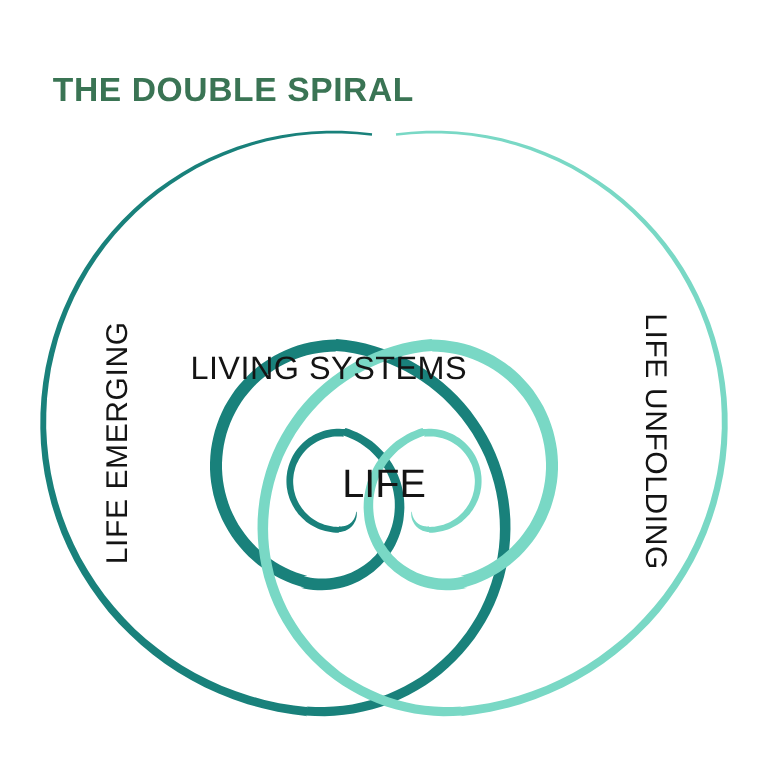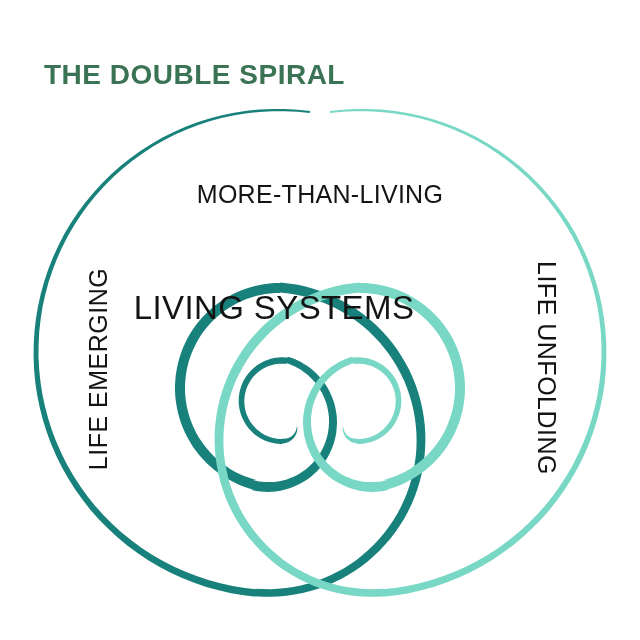--- a/index.html
+++ b/index.html
@@ -32,21 +32,21 @@
   }
   .outer-label{
     top:178px;left:0;width:640px;
     text-align:center;
     font-size:25px;line-height:32px;
     letter-spacing:0.3px;
   }
   .middle-label{
     top:294px;left:0;width:548px;
     text-align:center;
-    font-size:33px;line-height:27px;
+    font-size:27px;line-height:27px;
     letter-spacing:0.4px;
   }
   .inner-label{
     top:386px;left:0;width:640px;
     text-align:center;
     font-size:33px;line-height:33px;
   }
   .side-label{
     font-size:25px;line-height:25px;
     letter-spacing:0.5px;
@@ -66,23 +66,23 @@
 <div class="stage">
 
   <svg class="spiral-svg" viewBox="0 0 640 640" aria-hidden="true">
     <path id="spiral-dark" class="spiral-dark" d="M310.1,111.1L297.5,109.7L284.8,109.0L272.1,108.9L259.5,109.5L246.8,110.8L234.2,112.7L221.8,115.3L209.5,118.5L197.4,122.3L185.5,126.8L173.8,131.9L162.5,137.6L151.4,143.9L140.7,150.8L130.3,158.2L120.4,166.1L110.9,174.6L101.8,183.5L93.2,192.9L85.1,202.7L77.5,213.0L70.5,223.6L64.0,234.6L58.2,245.9L52.9,257.5L48.2,269.4L44.2,281.5L40.8,293.8L38.0,306.3L35.9,318.9L34.5,331.5L33.7,344.3L33.6,357.1L34.1,369.8L35.3,382.5L37.2,395.2L39.8,407.7L42.9,420.1L46.8,432.3L51.2,444.3L56.3,456.0L62.0,467.4L68.3,478.6L75.2,489.4L82.6,499.8L90.5,509.9L99.0,519.5L108.0,528.6L117.4,537.3L127.2,545.5L137.5,553.1L148.2,560.2L159.2,566.7L170.6,572.7L182.2,578.0L194.2,582.8L206.3,586.9L218.7,590.3L231.2,593.2L243.8,595.3L256.6,596.8L254.3,596.2L262.4,596.7L270.5,596.8L278.6,596.5L286.7,595.7L294.7,594.6L302.6,593.0L310.5,591.0L318.2,588.7L325.9,585.9L333.3,582.7L340.6,579.2L347.7,575.3L354.6,571.0L361.2,566.4L367.7,561.4L373.8,556.1L379.7,550.5L385.2,544.6L390.5,538.4L395.4,532.0L400.0,525.3L404.3,518.4L408.2,511.2L411.7,503.9L414.8,496.4L417.5,488.8L419.9,481.0L421.8,473.1L423.3,465.1L424.4,457.1L425.1,449.0L425.4,440.9L425.3,432.7L424.7,424.6L423.7,416.5L422.3,408.5L420.5,400.6L418.3,392.8L415.7,385.1L412.7,377.5L409.3,370.1L405.5,362.9L401.3,355.9L396.8,349.1L392.0,342.6L386.8,336.3L381.3,330.3L375.5,324.6L369.4,319.2L363.1,314.1L356.4,309.3L349.6,304.9L342.5,300.9L335.2,297.2L327.8,293.9L320.2,291.0L312.4,288.5L304.5,286.3L296.6,284.6L288.5,283.4L280.4,282.5L280.0,283.0L274.6,283.1L269.2,283.6L263.8,284.3L258.5,285.2L253.2,286.5L248.0,288.0L242.9,289.8L237.9,291.8L233.0,294.1L228.2,296.7L223.6,299.5L219.1,302.5L214.8,305.7L210.6,309.2L206.6,312.9L202.9,316.8L199.3,320.8L195.9,325.1L192.8,329.5L189.9,334.1L187.2,338.8L184.8,343.7L182.7,348.6L180.8,353.7L179.1,358.9L177.8,364.1L176.7,369.4L175.8,374.7L175.3,380.1L175.0,385.5L175.0,391.0L175.3,396.4L175.9,401.8L176.8,407.1L177.9,412.4L179.3,417.6L180.9,422.8L182.9,427.8L185.0,432.8L187.5,437.6L190.2,442.3L193.1,446.9L196.2,451.3L199.6,455.5L203.2,459.6L207.0,463.5L211.0,467.1L215.1,470.6L219.5,473.8L224.0,476.8L228.7,479.6L233.4,482.1L238.4,484.4L243.4,486.4L248.5,488.2L253.7,489.7L250.5,489.8L254.0,490.6L257.6,491.2L261.1,491.6L264.7,491.8L268.4,491.9L272.0,491.7L275.5,491.4L279.1,490.9L282.6,490.2L286.1,489.3L289.6,488.3L293.0,487.0L296.3,485.6L299.5,484.1L302.6,482.3L305.7,480.4L308.6,478.4L311.5,476.2L314.2,473.8L316.8,471.4L319.3,468.8L321.6,466.0L323.8,463.2L325.8,460.2L327.7,457.2L329.4,454.1L330.9,450.8L332.3,447.5L333.5,444.2L334.5,440.8L335.4,437.3L336.1,433.8L336.5,430.3L336.8,426.7L337.0,423.2L336.9,419.6L336.7,416.0L336.2,412.5L335.6,409.0L334.8,405.5L333.9,402.1L332.7,398.8L331.4,395.5L329.9,392.2L328.3,389.1L326.5,386.0L324.5,383.1L322.4,380.2L320.2,377.5L317.8,374.9L315.3,372.4L312.6,370.1L309.9,367.8L307.0,365.8L304.0,363.9L301.0,362.1L297.8,360.5L294.6,359.1L291.3,357.8L288.0,356.7L287.3,357.6L285.1,357.4L282.8,357.3L280.5,357.3L278.3,357.5L276.0,357.7L273.8,358.1L271.6,358.6L269.4,359.2L267.3,359.9L265.2,360.8L263.1,361.7L261.1,362.7L259.2,363.9L257.3,365.1L255.5,366.5L253.7,367.9L252.1,369.4L250.5,371.0L249.0,372.7L247.6,374.4L246.2,376.3L245.0,378.2L243.9,380.1L242.9,382.1L242.0,384.2L241.2,386.3L240.5,388.4L239.9,390.6L239.4,392.8L239.1,395.0L238.8,397.2L238.7,399.5L238.7,401.7L238.8,404.0L239.0,406.2L239.4,408.4L239.8,410.6L240.4,412.8L241.1,414.9L241.9,417.0L242.8,419.0L243.8,421.1L244.9,423.0L246.1,424.9L247.4,426.7L248.7,428.5L250.2,430.1L251.8,431.7L253.4,433.2L255.1,434.7L256.9,436.0L258.8,437.2L260.7,438.4L262.7,439.4L264.7,440.4L266.7,441.2L268.9,441.9L271.0,442.5L273.2,443.0L275.4,443.4L277.6,443.7L279.8,443.9L282.0,443.9L283.0,443.4L283.8,443.3L284.7,443.2L285.5,443.0L286.3,442.8L287.1,442.5L287.9,442.2L288.6,441.9L289.4,441.5L290.1,441.1L290.8,440.6L291.4,440.2L292.1,439.6L292.7,439.1L293.2,438.5L293.8,437.9L294.3,437.3L294.7,436.7L295.1,436.0L295.5,435.3L295.9,434.6L296.2,433.9L296.5,433.2L296.7,432.5L296.9,431.7L297.1,431.0L297.2,430.2L297.3,429.5L297.3,428.7L297.3,428.0L297.3,427.2L297.2,426.5L296.8,426.5L296.7,427.2L296.6,427.9L296.5,428.6L296.3,429.3L296.1,430.0L295.9,430.6L295.6,431.3L295.3,431.9L295.0,432.5L294.6,433.1L294.2,433.6L293.8,434.2L293.3,434.7L292.9,435.2L292.4,435.6L291.9,436.0L291.4,436.4L290.8,436.8L290.3,437.1L289.7,437.4L289.1,437.7L288.5,437.9L287.9,438.1L287.3,438.3L286.7,438.4L286.1,438.6L285.4,438.6L284.8,438.7L284.2,438.7L283.6,438.7L283.0,438.6L282.0,439.1L280.0,439.0L278.1,438.9L276.1,438.6L274.2,438.2L272.3,437.8L270.4,437.2L268.5,436.5L266.7,435.8L264.9,434.9L263.2,434.0L261.5,433.0L259.9,431.8L258.3,430.6L256.9,429.4L255.4,428.0L254.1,426.6L252.8,425.1L251.6,423.6L250.5,421.9L249.4,420.3L248.5,418.6L247.7,416.8L246.9,415.0L246.2,413.2L245.7,411.3L245.2,409.4L244.8,407.5L244.6,405.5L244.4,403.6L244.3,401.6L244.3,399.7L244.5,397.7L244.7,395.8L245.0,393.9L245.5,392.0L246.0,390.1L246.6,388.2L247.3,386.4L248.2,384.7L249.1,382.9L250.1,381.3L251.1,379.7L252.3,378.1L253.5,376.6L254.8,375.2L256.2,373.8L257.7,372.5L259.2,371.3L260.8,370.2L262.4,369.1L264.1,368.2L265.8,367.3L267.6,366.5L269.4,365.8L271.2,365.2L273.1,364.7L275.0,364.3L276.9,364.0L278.8,363.8L280.8,363.7L282.7,363.7L284.6,363.8L286.5,364.0L286.1,362.9L289.1,364.0L292.0,365.2L294.9,366.5L297.7,368.0L300.5,369.6L303.1,371.4L305.6,373.3L308.1,375.3L310.4,377.5L312.6,379.8L314.7,382.1L316.7,384.6L318.6,387.2L320.3,389.9L321.8,392.6L323.2,395.5L324.5,398.4L325.6,401.3L326.6,404.3L327.4,407.4L328.0,410.5L328.5,413.6L328.9,416.7L329.0,419.9L329.0,423.0L328.8,426.2L328.5,429.3L328.0,432.4L327.4,435.5L326.6,438.5L325.6,441.5L324.5,444.5L323.3,447.3L321.9,450.1L320.3,452.9L318.6,455.5L316.8,458.1L314.8,460.5L312.8,462.9L310.6,465.1L308.3,467.2L305.9,469.2L303.4,471.1L300.8,472.8L298.1,474.4L295.3,475.9L292.5,477.2L289.6,478.3L286.7,479.4L283.7,480.2L280.7,480.9L277.6,481.5L274.5,481.9L271.4,482.1L268.3,482.1L265.2,482.1L262.1,481.8L259.0,481.4L256.0,480.8L253.0,480.1L256.2,480.0L251.5,478.6L246.9,477.0L242.3,475.2L237.9,473.2L233.5,470.9L229.3,468.4L225.3,465.6L221.3,462.7L217.6,459.6L213.9,456.3L210.5,452.8L207.3,449.1L204.2,445.3L201.4,441.3L198.7,437.2L196.3,432.9L194.1,428.5L192.1,424.1L190.4,419.5L188.9,414.8L187.6,410.1L186.6,405.3L185.8,400.4L185.3,395.6L185.0,390.7L185.0,385.8L185.3,380.9L185.8,376.0L186.5,371.2L187.5,366.4L188.7,361.6L190.2,357.0L191.9,352.4L193.9,347.9L196.1,343.5L198.5,339.2L201.1,335.1L203.9,331.1L207.0,327.2L210.2,323.6L213.6,320.0L217.2,316.7L221.0,313.6L224.9,310.6L228.9,307.9L233.1,305.4L237.5,303.1L241.9,301.0L246.4,299.1L251.1,297.5L255.8,296.1L260.5,295.0L265.4,294.1L270.2,293.5L275.1,293.1L280.0,293.0L279.6,292.5L287.2,293.2L294.8,294.4L302.3,296.0L309.7,297.9L316.9,300.2L324.1,302.9L331.1,306.0L338.0,309.4L344.6,313.2L351.1,317.3L357.3,321.7L363.3,326.5L369.1,331.5L374.5,336.9L379.7,342.5L384.6,348.4L389.2,354.5L393.5,360.9L397.4,367.4L401.0,374.2L404.3,381.1L407.1,388.3L409.6,395.5L411.8,402.9L413.5,410.3L414.9,417.9L415.8,425.5L416.4,433.1L416.6,440.8L416.4,448.5L415.8,456.1L414.7,463.7L413.3,471.3L411.6,478.8L409.4,486.1L406.8,493.4L403.9,500.5L400.6,507.4L397.0,514.2L393.0,520.7L388.7,527.1L384.0,533.2L379.1,539.1L373.8,544.7L368.3,550.1L362.5,555.1L356.5,559.9L350.2,564.3L343.6,568.4L336.9,572.1L330.0,575.5L323.0,578.6L315.7,581.2L308.4,583.5L300.9,585.4L293.4,587.0L285.8,588.1L278.1,588.8L270.4,589.2L262.7,589.1L255.0,588.7L257.2,589.3L244.9,588.0L232.6,586.0L220.4,583.3L208.4,580.0L196.6,576.1L185.0,571.6L173.6,566.5L162.5,560.8L151.7,554.5L141.3,547.7L131.3,540.3L121.6,532.4L112.3,524.1L103.6,515.2L95.2,505.9L87.4,496.2L80.1,486.0L73.3,475.5L67.1,464.7L61.5,453.6L56.4,442.1L52.0,430.5L48.2,418.6L45.0,406.5L42.4,394.2L40.5,381.9L39.2,369.4L38.5,356.9L38.6,344.4L39.2,331.9L40.6,319.5L42.5,307.1L45.2,294.9L48.4,282.8L52.3,270.9L56.8,259.2L61.9,247.7L67.6,236.6L73.9,225.7L80.7,215.2L88.1,205.1L96.0,195.3L104.4,186.0L113.3,177.1L122.6,168.7L132.4,160.8L142.5,153.5L153.0,146.6L163.9,140.3L175.1,134.6L186.6,129.5L198.3,125.0L210.3,121.1L222.4,117.8L234.7,115.2L247.1,113.2L259.6,111.9L272.2,111.2L284.8,111.2L297.4,111.8L309.9,113.1Z"></path>
     <path id="spiral-light" class="spiral-light" d="M329.9,111.1L342.5,109.7L355.2,109.0L367.9,108.9L380.5,109.5L393.2,110.8L405.8,112.7L418.2,115.3L430.5,118.5L442.6,122.3L454.5,126.8L466.2,131.9L477.5,137.6L488.6,143.9L499.3,150.8L509.7,158.2L519.6,166.1L529.1,174.6L538.2,183.5L546.8,192.9L554.9,202.7L562.5,213.0L569.5,223.6L576.0,234.6L581.8,245.9L587.1,257.5L591.8,269.4L595.8,281.5L599.2,293.8L602.0,306.3L604.1,318.9L605.5,331.5L606.3,344.3L606.4,357.1L605.9,369.8L604.7,382.5L602.8,395.2L600.2,407.7L597.1,420.1L593.2,432.3L588.8,444.3L583.7,456.0L578.0,467.4L571.7,478.6L564.8,489.4L557.4,499.8L549.5,509.9L541.0,519.5L532.0,528.6L522.6,537.3L512.8,545.5L502.5,553.1L491.8,560.2L480.8,566.7L469.4,572.7L457.8,578.0L445.8,582.8L433.7,586.9L421.3,590.3L408.8,593.2L396.2,595.3L383.4,596.8L385.7,596.2L377.6,596.7L369.5,596.8L361.4,596.5L353.3,595.7L345.3,594.6L337.4,593.0L329.5,591.0L321.8,588.7L314.1,585.9L306.7,582.7L299.4,579.2L292.3,575.3L285.4,571.0L278.8,566.4L272.3,561.4L266.2,556.1L260.3,550.5L254.8,544.6L249.5,538.4L244.6,532.0L240.0,525.3L235.7,518.4L231.8,511.2L228.3,503.9L225.2,496.4L222.5,488.8L220.1,481.0L218.2,473.1L216.7,465.1L215.6,457.1L214.9,449.0L214.6,440.9L214.7,432.7L215.3,424.6L216.3,416.5L217.7,408.5L219.5,400.6L221.7,392.8L224.3,385.1L227.3,377.5L230.7,370.1L234.5,362.9L238.7,355.9L243.2,349.1L248.0,342.6L253.2,336.3L258.7,330.3L264.5,324.6L270.6,319.2L276.9,314.1L283.6,309.3L290.4,304.9L297.5,300.9L304.8,297.2L312.2,293.9L319.8,291.0L327.6,288.5L335.5,286.3L343.4,284.6L351.5,283.4L359.6,282.5L360.0,283.0L365.4,283.1L370.8,283.6L376.2,284.3L381.5,285.2L386.8,286.5L392.0,288.0L397.1,289.8L402.1,291.8L407.0,294.1L411.8,296.7L416.4,299.5L420.9,302.5L425.2,305.7L429.4,309.2L433.4,312.9L437.1,316.8L440.7,320.8L444.1,325.1L447.2,329.5L450.1,334.1L452.8,338.8L455.2,343.7L457.3,348.6L459.2,353.7L460.9,358.9L462.2,364.1L463.3,369.4L464.2,374.7L464.7,380.1L465.0,385.5L465.0,391.0L464.7,396.4L464.1,401.8L463.2,407.1L462.1,412.4L460.7,417.6L459.1,422.8L457.1,427.8L455.0,432.8L452.5,437.6L449.8,442.3L446.9,446.9L443.8,451.3L440.4,455.5L436.8,459.6L433.0,463.5L429.0,467.1L424.9,470.6L420.5,473.8L416.0,476.8L411.3,479.6L406.6,482.1L401.6,484.4L396.6,486.4L391.5,488.2L386.3,489.7L389.5,489.8L386.0,490.6L382.4,491.2L378.9,491.6L375.3,491.8L371.6,491.9L368.0,491.7L364.5,491.4L360.9,490.9L357.4,490.2L353.9,489.3L350.4,488.3L347.0,487.0L343.7,485.6L340.5,484.1L337.4,482.3L334.3,480.4L331.4,478.4L328.5,476.2L325.8,473.8L323.2,471.4L320.7,468.8L318.4,466.0L316.2,463.2L314.2,460.2L312.3,457.2L310.6,454.1L309.1,450.8L307.7,447.5L306.5,444.2L305.5,440.8L304.6,437.3L303.9,433.8L303.5,430.3L303.2,426.7L303.0,423.2L303.1,419.6L303.3,416.0L303.8,412.5L304.4,409.0L305.2,405.5L306.1,402.1L307.3,398.8L308.6,395.5L310.1,392.2L311.7,389.1L313.5,386.0L315.5,383.1L317.6,380.2L319.8,377.5L322.2,374.9L324.7,372.4L327.4,370.1L330.1,367.8L333.0,365.8L336.0,363.9L339.0,362.1L342.2,360.5L345.4,359.1L348.7,357.8L352.0,356.7L352.7,357.6L354.9,357.4L357.2,357.3L359.5,357.3L361.7,357.5L364.0,357.7L366.2,358.1L368.4,358.6L370.6,359.2L372.7,359.9L374.8,360.8L376.9,361.7L378.9,362.7L380.8,363.9L382.7,365.1L384.5,366.5L386.3,367.9L387.9,369.4L389.5,371.0L391.0,372.7L392.4,374.4L393.8,376.3L395.0,378.2L396.1,380.1L397.1,382.1L398.0,384.2L398.8,386.3L399.5,388.4L400.1,390.6L400.6,392.8L400.9,395.0L401.2,397.2L401.3,399.5L401.3,401.7L401.2,404.0L401.0,406.2L400.6,408.4L400.2,410.6L399.6,412.8L398.9,414.9L398.1,417.0L397.2,419.0L396.2,421.1L395.1,423.0L393.9,424.9L392.6,426.7L391.3,428.5L389.8,430.1L388.2,431.7L386.6,433.2L384.9,434.7L383.1,436.0L381.2,437.2L379.3,438.4L377.3,439.4L375.3,440.4L373.3,441.2L371.1,441.9L369.0,442.5L366.8,443.0L364.6,443.4L362.4,443.7L360.2,443.9L358.0,443.9L357.0,443.4L356.2,443.3L355.3,443.2L354.5,443.0L353.7,442.8L352.9,442.5L352.1,442.2L351.4,441.9L350.6,441.5L349.9,441.1L349.2,440.6L348.6,440.2L347.9,439.6L347.3,439.1L346.8,438.5L346.2,437.9L345.7,437.3L345.3,436.7L344.9,436.0L344.5,435.3L344.1,434.6L343.8,433.9L343.5,433.2L343.3,432.5L343.1,431.7L342.9,431.0L342.8,430.2L342.7,429.5L342.7,428.7L342.7,428.0L342.7,427.2L342.8,426.5L343.2,426.5L343.3,427.2L343.4,427.9L343.5,428.6L343.7,429.3L343.9,430.0L344.1,430.6L344.4,431.3L344.7,431.9L345.0,432.5L345.4,433.1L345.8,433.6L346.2,434.2L346.7,434.7L347.1,435.2L347.6,435.6L348.1,436.0L348.6,436.4L349.2,436.8L349.7,437.1L350.3,437.4L350.9,437.7L351.5,437.9L352.1,438.1L352.7,438.3L353.3,438.4L353.9,438.6L354.6,438.6L355.2,438.7L355.8,438.7L356.4,438.7L357.0,438.6L358.0,439.1L360.0,439.0L361.9,438.9L363.9,438.6L365.8,438.2L367.7,437.8L369.6,437.2L371.5,436.5L373.3,435.8L375.1,434.9L376.8,434.0L378.5,433.0L380.1,431.8L381.7,430.6L383.1,429.4L384.6,428.0L385.9,426.6L387.2,425.1L388.4,423.6L389.5,421.9L390.6,420.3L391.5,418.6L392.3,416.8L393.1,415.0L393.8,413.2L394.3,411.3L394.8,409.4L395.2,407.5L395.4,405.5L395.6,403.6L395.7,401.6L395.7,399.7L395.5,397.7L395.3,395.8L395.0,393.9L394.5,392.0L394.0,390.1L393.4,388.2L392.7,386.4L391.8,384.7L390.9,382.9L389.9,381.3L388.9,379.7L387.7,378.1L386.5,376.6L385.2,375.2L383.8,373.8L382.3,372.5L380.8,371.3L379.2,370.2L377.6,369.1L375.9,368.2L374.2,367.3L372.4,366.5L370.6,365.8L368.8,365.2L366.9,364.7L365.0,364.3L363.1,364.0L361.2,363.8L359.2,363.7L357.3,363.7L355.4,363.8L353.5,364.0L353.9,362.9L350.9,364.0L348.0,365.2L345.1,366.5L342.3,368.0L339.5,369.6L336.9,371.4L334.4,373.3L331.9,375.3L329.6,377.5L327.4,379.8L325.3,382.1L323.3,384.6L321.4,387.2L319.7,389.9L318.2,392.6L316.8,395.5L315.5,398.4L314.4,401.3L313.4,404.3L312.6,407.4L312.0,410.5L311.5,413.6L311.1,416.7L311.0,419.9L311.0,423.0L311.2,426.2L311.5,429.3L312.0,432.4L312.6,435.5L313.4,438.5L314.4,441.5L315.5,444.5L316.7,447.3L318.1,450.1L319.7,452.9L321.4,455.5L323.2,458.1L325.2,460.5L327.2,462.9L329.4,465.1L331.7,467.2L334.1,469.2L336.6,471.1L339.2,472.8L341.9,474.4L344.7,475.9L347.5,477.2L350.4,478.3L353.3,479.4L356.3,480.2L359.3,480.9L362.4,481.5L365.5,481.9L368.6,482.1L371.7,482.1L374.8,482.1L377.9,481.8L381.0,481.4L384.0,480.8L387.0,480.1L383.8,480.0L388.5,478.6L393.1,477.0L397.7,475.2L402.1,473.2L406.5,470.9L410.7,468.4L414.7,465.6L418.7,462.7L422.4,459.6L426.1,456.3L429.5,452.8L432.7,449.1L435.8,445.3L438.6,441.3L441.3,437.2L443.7,432.9L445.9,428.5L447.9,424.1L449.6,419.5L451.1,414.8L452.4,410.1L453.4,405.3L454.2,400.4L454.7,395.6L455.0,390.7L455.0,385.8L454.7,380.9L454.2,376.0L453.5,371.2L452.5,366.4L451.3,361.6L449.8,357.0L448.1,352.4L446.1,347.9L443.9,343.5L441.5,339.2L438.9,335.1L436.1,331.1L433.0,327.2L429.8,323.6L426.4,320.0L422.8,316.7L419.0,313.6L415.1,310.6L411.1,307.9L406.9,305.4L402.5,303.1L398.1,301.0L393.6,299.1L388.9,297.5L384.2,296.1L379.5,295.0L374.6,294.1L369.8,293.5L364.9,293.1L360.0,293.0L360.4,292.5L352.8,293.2L345.2,294.4L337.7,296.0L330.3,297.9L323.1,300.2L315.9,302.9L308.9,306.0L302.0,309.4L295.4,313.2L288.9,317.3L282.7,321.7L276.7,326.5L270.9,331.5L265.5,336.9L260.3,342.5L255.4,348.4L250.8,354.5L246.5,360.9L242.6,367.4L239.0,374.2L235.7,381.1L232.9,388.3L230.4,395.5L228.2,402.9L226.5,410.3L225.1,417.9L224.2,425.5L223.6,433.1L223.4,440.8L223.6,448.5L224.2,456.1L225.3,463.7L226.7,471.3L228.4,478.8L230.6,486.1L233.2,493.4L236.1,500.5L239.4,507.4L243.0,514.2L247.0,520.7L251.3,527.1L256.0,533.2L260.9,539.1L266.2,544.7L271.7,550.1L277.5,555.1L283.5,559.9L289.8,564.3L296.4,568.4L303.1,572.1L310.0,575.5L317.0,578.6L324.3,581.2L331.6,583.5L339.1,585.4L346.6,587.0L354.2,588.1L361.9,588.8L369.6,589.2L377.3,589.1L385.0,588.7L382.8,589.3L395.1,588.0L407.4,586.0L419.6,583.3L431.6,580.0L443.4,576.1L455.0,571.6L466.4,566.5L477.5,560.8L488.3,554.5L498.7,547.7L508.7,540.3L518.4,532.4L527.7,524.1L536.4,515.2L544.8,505.9L552.6,496.2L559.9,486.0L566.7,475.5L572.9,464.7L578.5,453.6L583.6,442.1L588.0,430.5L591.8,418.6L595.0,406.5L597.6,394.2L599.5,381.9L600.8,369.4L601.5,356.9L601.4,344.4L600.8,331.9L599.4,319.5L597.5,307.1L594.8,294.9L591.6,282.8L587.7,270.9L583.2,259.2L578.1,247.7L572.4,236.6L566.1,225.7L559.3,215.2L551.9,205.1L544.0,195.3L535.6,186.0L526.7,177.1L517.4,168.7L507.6,160.8L497.5,153.5L487.0,146.6L476.1,140.3L464.9,134.6L453.4,129.5L441.7,125.0L429.7,121.1L417.6,117.8L405.3,115.2L392.9,113.2L380.4,111.9L367.8,111.2L355.2,111.2L342.6,111.8L330.1,113.1Z"></path>
   </svg>
 
   <div class="title">THE DOUBLE SPIRAL</div>
 
   <div class="label outer-label">
-    <div>MORE-THAN-LIVING</div>
   </div>
 
   <div class="label middle-label">LIVING SYSTEMS</div>
 
+  <div class="label inner-label">LIFE</div>
 
   <div class="label side-label left">LIFE EMERGING</div>
 
   <div class="label side-label right">LIFE UNFOLDING</div>
 
 </div>
 
 </body></html>

